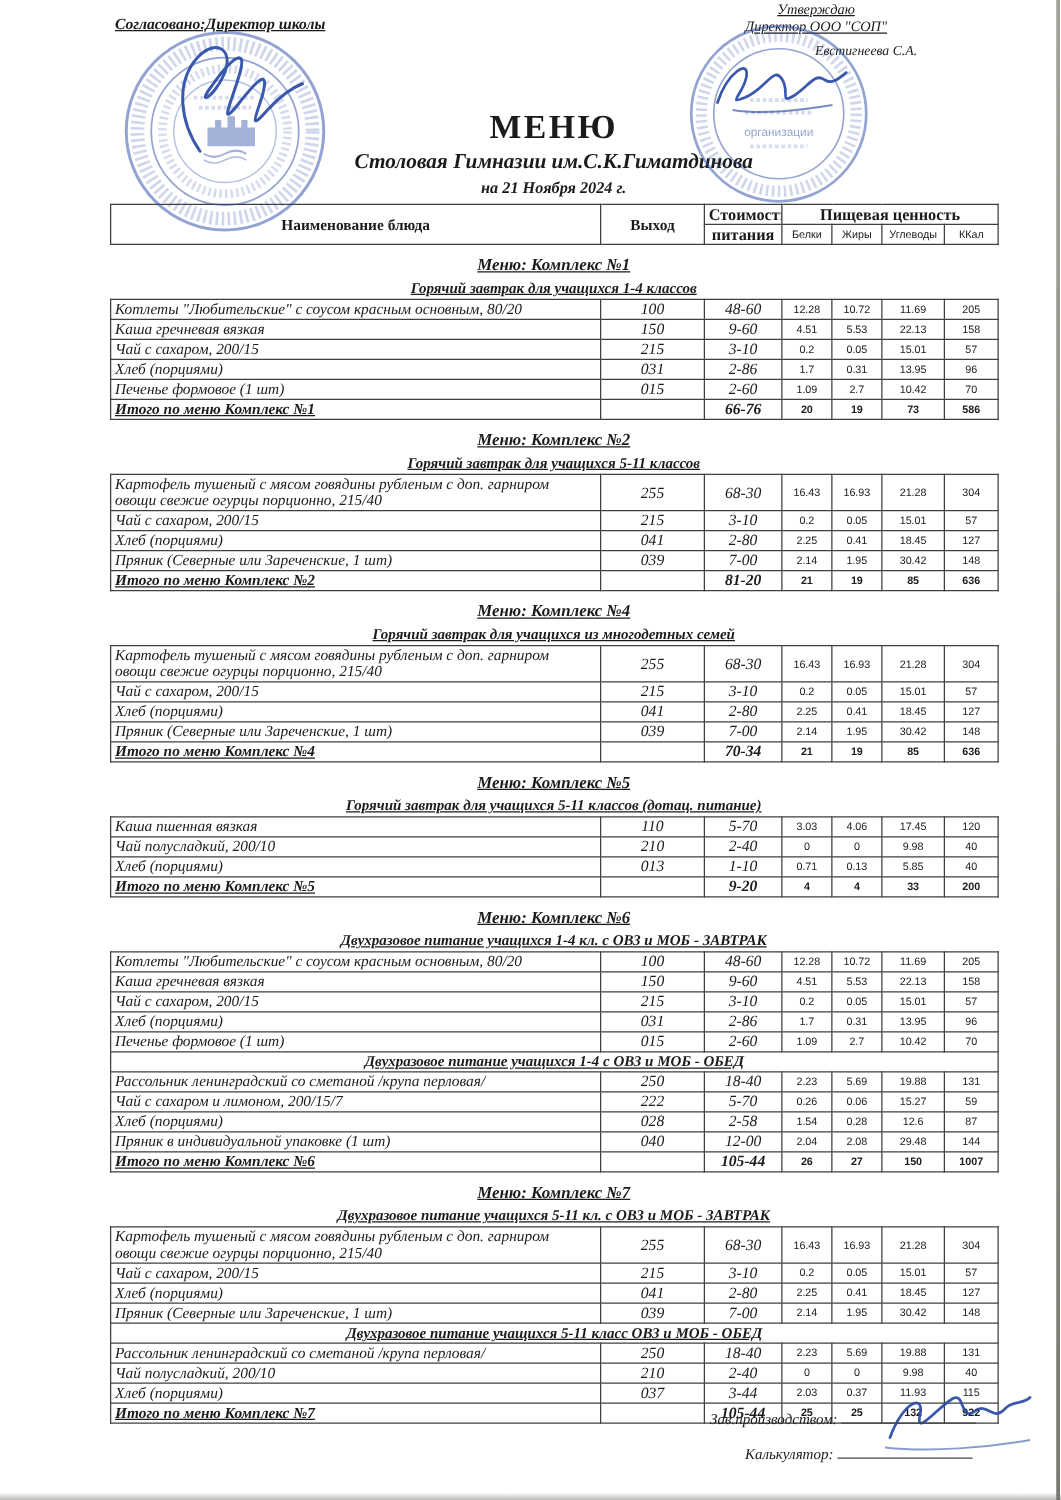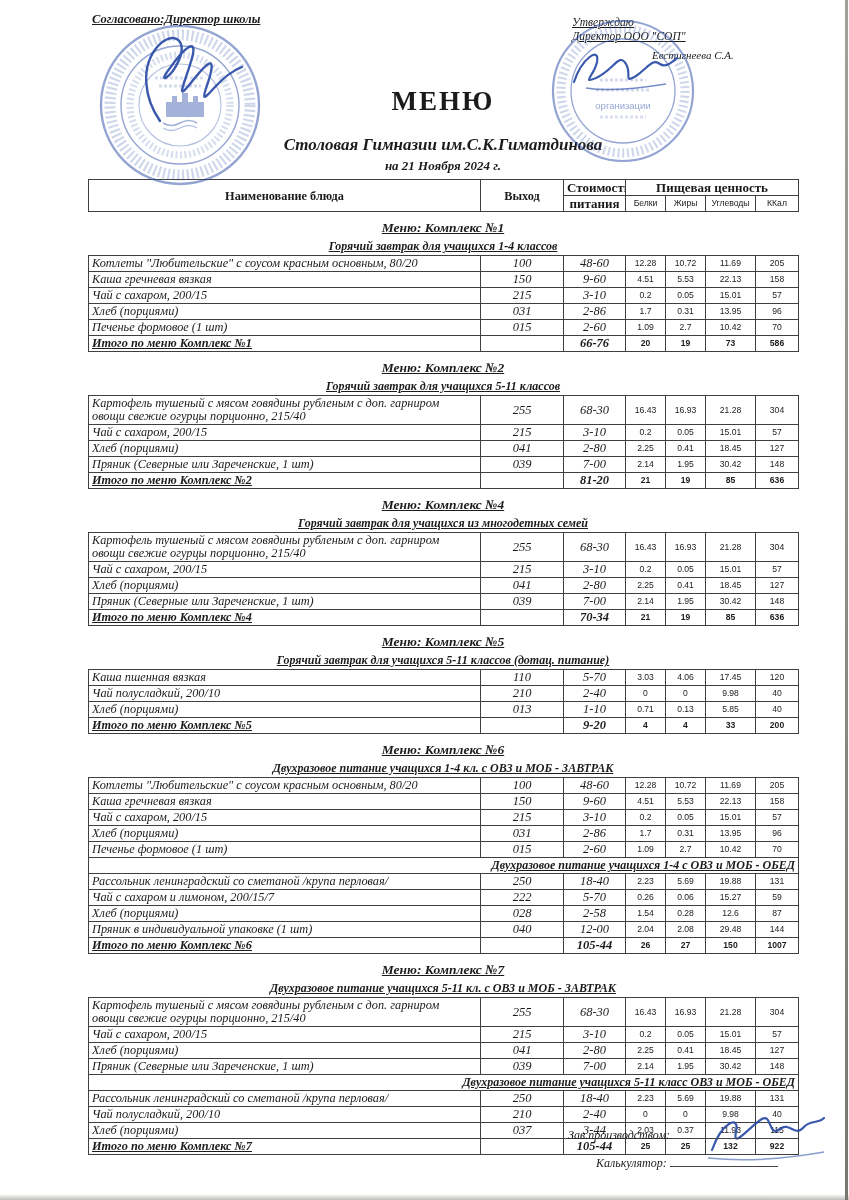--- a/index.html
+++ b/index.html
@@ -7,51 +7,51 @@
   body { margin:0; background:#d8d8d4; }
   .page { position:relative; width:849px; height:1200px; margin:0 auto; overflow:hidden;
           background:#ffffff; color:#1b1b1b; font-family:"Liberation Serif", serif; }
   .scan-edge-right { position:absolute; right:1px; top:0; width:3px; height:100%;
           background:linear-gradient(#8a8a84,#55554f); opacity:.8; }
   .scan-edge-bottom { position:absolute; bottom:0; left:0; width:100%; height:6px;
           background:linear-gradient(rgba(0,0,0,0),rgba(120,120,114,.5)); }
 
   .agreed { position:absolute; left:92px; top:12px; font-weight:bold; font-style:italic;
           font-size:12.5px; text-decoration:underline; }
-  .approve-block { position:absolute; left:572px; top:15px; font-style:italic;
-          font-size:11.5px; line-height:14px; }
+  .approve-block { position:absolute; left:572px; top:1px; font-style:italic;
+          font-size:11.5px; line-height:14px;text-align:center; }
   .approve-l1, .approve-l2 { text-decoration:underline; }
   .approve-name { margin-left:80px; margin-top:5px; font-size:11px; }
 
   .stamp { position:absolute; color:var(--ink); opacity:.5; }
   .sig   { position:absolute; color:var(--ink); opacity:.92; }
 
   .content { margin-left:88px; width:710px; padding-top:86px; }
   .doc-title { text-align:center; font-weight:bold; font-size:27px; letter-spacing:2px; line-height:30px; }
-  .doc-subtitle { text-align:center; font-weight:bold; font-style:italic; font-size:17px; margin-top:19px; line-height:20px; }
+  .doc-subtitle { text-align:center; font-weight:bold; font-style:italic; font-size:17px; margin-top:3px; line-height:20px; }
   .doc-date { text-align:center; font-weight:bold; font-style:italic; font-size:13px; margin-top:3px; line-height:15px; }
 
   table.menu { border-collapse:collapse; width:710px; table-layout:fixed;
           border:1.6px solid #222; margin-top:2px; }
   table.menu td { border:1px solid #3f3f3f; padding:1px 3px; vertical-align:middle;
           overflow:hidden; white-space:nowrap; }
   table.head { margin-top:6px; }
   .head td { text-align:center; }
   .hmain  { font-weight:bold; font-size:12.3px; line-height:14px; }
   .hsmall { font-weight:bold; font-size:13px; line-height:13px; }
   .hsub   { font-family:"Liberation Sans", sans-serif; font-size:8.6px; line-height:11px; }
 
   td.name { font-style:italic; font-size:12.3px; line-height:13px; }
   td.out, td.cost { font-style:italic; font-size:12.5px; line-height:13px; text-align:center; }
   td.nut  { font-family:"Liberation Sans", sans-serif; font-size:8.6px; line-height:11px;
           text-align:center; padding:1px; }
   tr.total td.name { font-weight:bold; text-decoration:underline; }
   tr.total td.cost { font-weight:bold; }
   tr.total td.nut  { font-weight:bold; }
-  td.inner-sub { text-align:right; font-weight:bold; font-style:italic; font-size:12px;
+  td.inner-sub { text-align:center; font-weight:bold; font-style:italic; font-size:12px;
           text-decoration:underline; line-height:13px; }
 
   .section-title { text-align:center; font-weight:bold; font-style:italic; font-size:13.5px;
           text-decoration:underline; margin:8px 0 3px; line-height:16px; }
   .block-subtitle { text-align:center; font-weight:bold; font-style:italic; font-size:12px;
           text-decoration:underline; margin-bottom:2px; line-height:14px; }
 
   .footer { position:absolute; left:568px; top:1128px; font-style:italic; font-size:12px; width:260px; }
   .footer .row2 { margin-top:13px; margin-left:28px; }
   .sig-line { display:inline-block; width:108px; border-bottom:1.2px solid #444; height:10px; }

